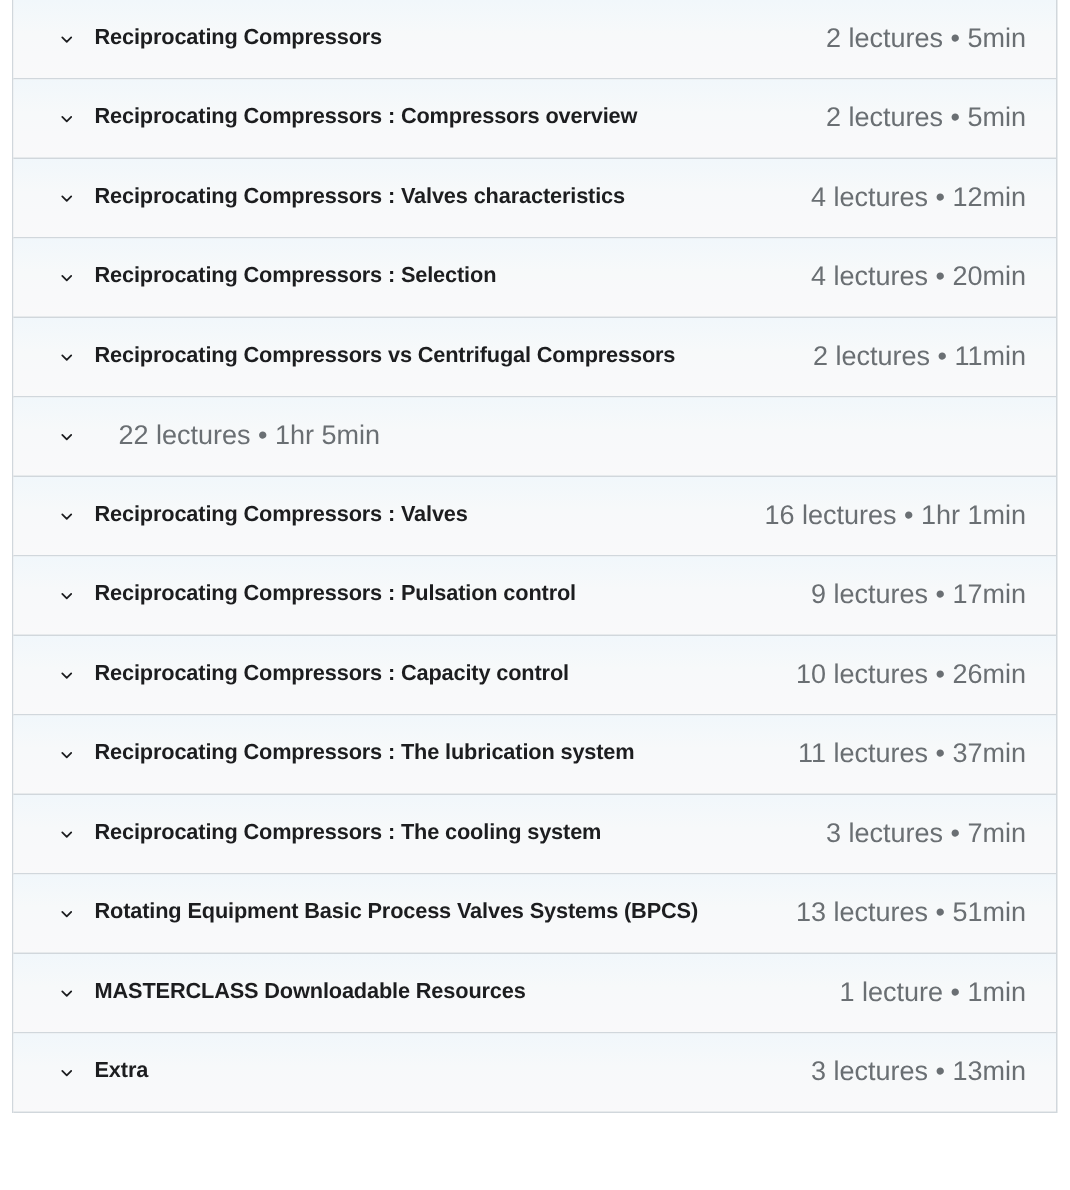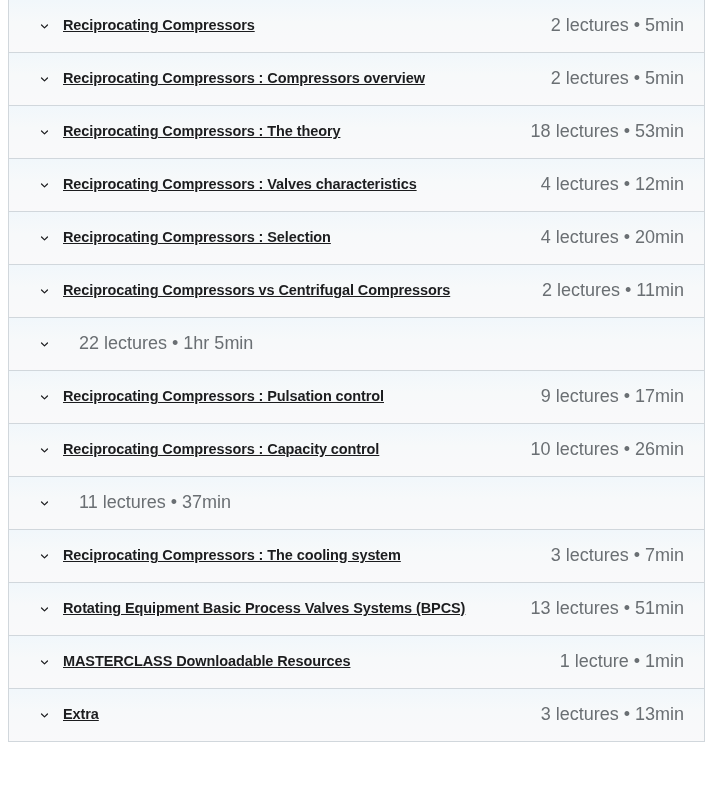--- a/index.html
+++ b/index.html
@@ -62,21 +62,20 @@
   .section-title {
     flex: 1 1 auto;
     font-size: 14.5px;
     font-weight: bold;
     color: #1c1d1f;
     letter-spacing: -0.1px;
     line-height: 1.2;
     white-space: nowrap;
     overflow: hidden;
     text-overflow: ellipsis;
-    text-decoration: underline;
   }
 
   .section-meta {
     flex: 0 0 auto;
     font-size: 18px;
     font-weight: normal;
     color: #6a6f73;
     line-height: 1.2;
     white-space: nowrap;
     text-align: right;
@@ -104,29 +103,20 @@
       </span>
       <span class="section-title">Reciprocating Compressors : Compressors overview</span>
       <span class="section-meta">2 lectures • 5min</span>
     </div>
     <div class="section-row">
       <span class="chevron">
         <svg viewBox="0 0 24 24" aria-hidden="true" focusable="false">
           <path d="M6.5 9.2 L12 14.6 L17.5 9.2" fill="none" stroke="currentColor" stroke-width="2.2" stroke-linecap="round" stroke-linejoin="round"></path>
         </svg>
       </span>
-      <span class="section-title">Reciprocating Compressors : The theory</span>
-      <span class="section-meta">18 lectures • 53min</span>
-    </div>
-    <div class="section-row">
-      <span class="chevron">
-        <svg viewBox="0 0 24 24" aria-hidden="true" focusable="false">
-          <path d="M6.5 9.2 L12 14.6 L17.5 9.2" fill="none" stroke="currentColor" stroke-width="2.2" stroke-linecap="round" stroke-linejoin="round"></path>
-        </svg>
-      </span>
       <span class="section-title">Reciprocating Compressors : Valves characteristics</span>
       <span class="section-meta">4 lectures • 12min</span>
     </div>
     <div class="section-row">
       <span class="chevron">
         <svg viewBox="0 0 24 24" aria-hidden="true" focusable="false">
           <path d="M6.5 9.2 L12 14.6 L17.5 9.2" fill="none" stroke="currentColor" stroke-width="2.2" stroke-linecap="round" stroke-linejoin="round"></path>
         </svg>
       </span>
       <span class="section-title">Reciprocating Compressors : Selection</span>
@@ -148,38 +138,48 @@
         </svg>
       </span>
       <span class="section-meta">22 lectures • 1hr 5min</span>
     </div>
     <div class="section-row">
       <span class="chevron">
         <svg viewBox="0 0 24 24" aria-hidden="true" focusable="false">
           <path d="M6.5 9.2 L12 14.6 L17.5 9.2" fill="none" stroke="currentColor" stroke-width="2.2" stroke-linecap="round" stroke-linejoin="round"></path>
         </svg>
       </span>
+      <span class="section-title">Reciprocating Compressors : Valves</span>
+      <span class="section-meta">16 lectures • 1hr 1min</span>
+    </div>
+    <div class="section-row">
+      <span class="chevron">
+        <svg viewBox="0 0 24 24" aria-hidden="true" focusable="false">
+          <path d="M6.5 9.2 L12 14.6 L17.5 9.2" fill="none" stroke="currentColor" stroke-width="2.2" stroke-linecap="round" stroke-linejoin="round"></path>
+        </svg>
+      </span>
       <span class="section-title">Reciprocating Compressors : Pulsation control</span>
       <span class="section-meta">9 lectures • 17min</span>
     </div>
     <div class="section-row">
       <span class="chevron">
         <svg viewBox="0 0 24 24" aria-hidden="true" focusable="false">
           <path d="M6.5 9.2 L12 14.6 L17.5 9.2" fill="none" stroke="currentColor" stroke-width="2.2" stroke-linecap="round" stroke-linejoin="round"></path>
         </svg>
       </span>
       <span class="section-title">Reciprocating Compressors : Capacity control</span>
       <span class="section-meta">10 lectures • 26min</span>
     </div>
     <div class="section-row">
       <span class="chevron">
         <svg viewBox="0 0 24 24" aria-hidden="true" focusable="false">
           <path d="M6.5 9.2 L12 14.6 L17.5 9.2" fill="none" stroke="currentColor" stroke-width="2.2" stroke-linecap="round" stroke-linejoin="round"></path>
         </svg>
       </span>
+      <span class="section-title">Reciprocating Compressors : The lubrication system</span>
       <span class="section-meta">11 lectures • 37min</span>
     </div>
     <div class="section-row">
       <span class="chevron">
         <svg viewBox="0 0 24 24" aria-hidden="true" focusable="false">
           <path d="M6.5 9.2 L12 14.6 L17.5 9.2" fill="none" stroke="currentColor" stroke-width="2.2" stroke-linecap="round" stroke-linejoin="round"></path>
         </svg>
       </span>
       <span class="section-title">Reciprocating Compressors : The cooling system</span>
       <span class="section-meta">3 lectures • 7min</span>

